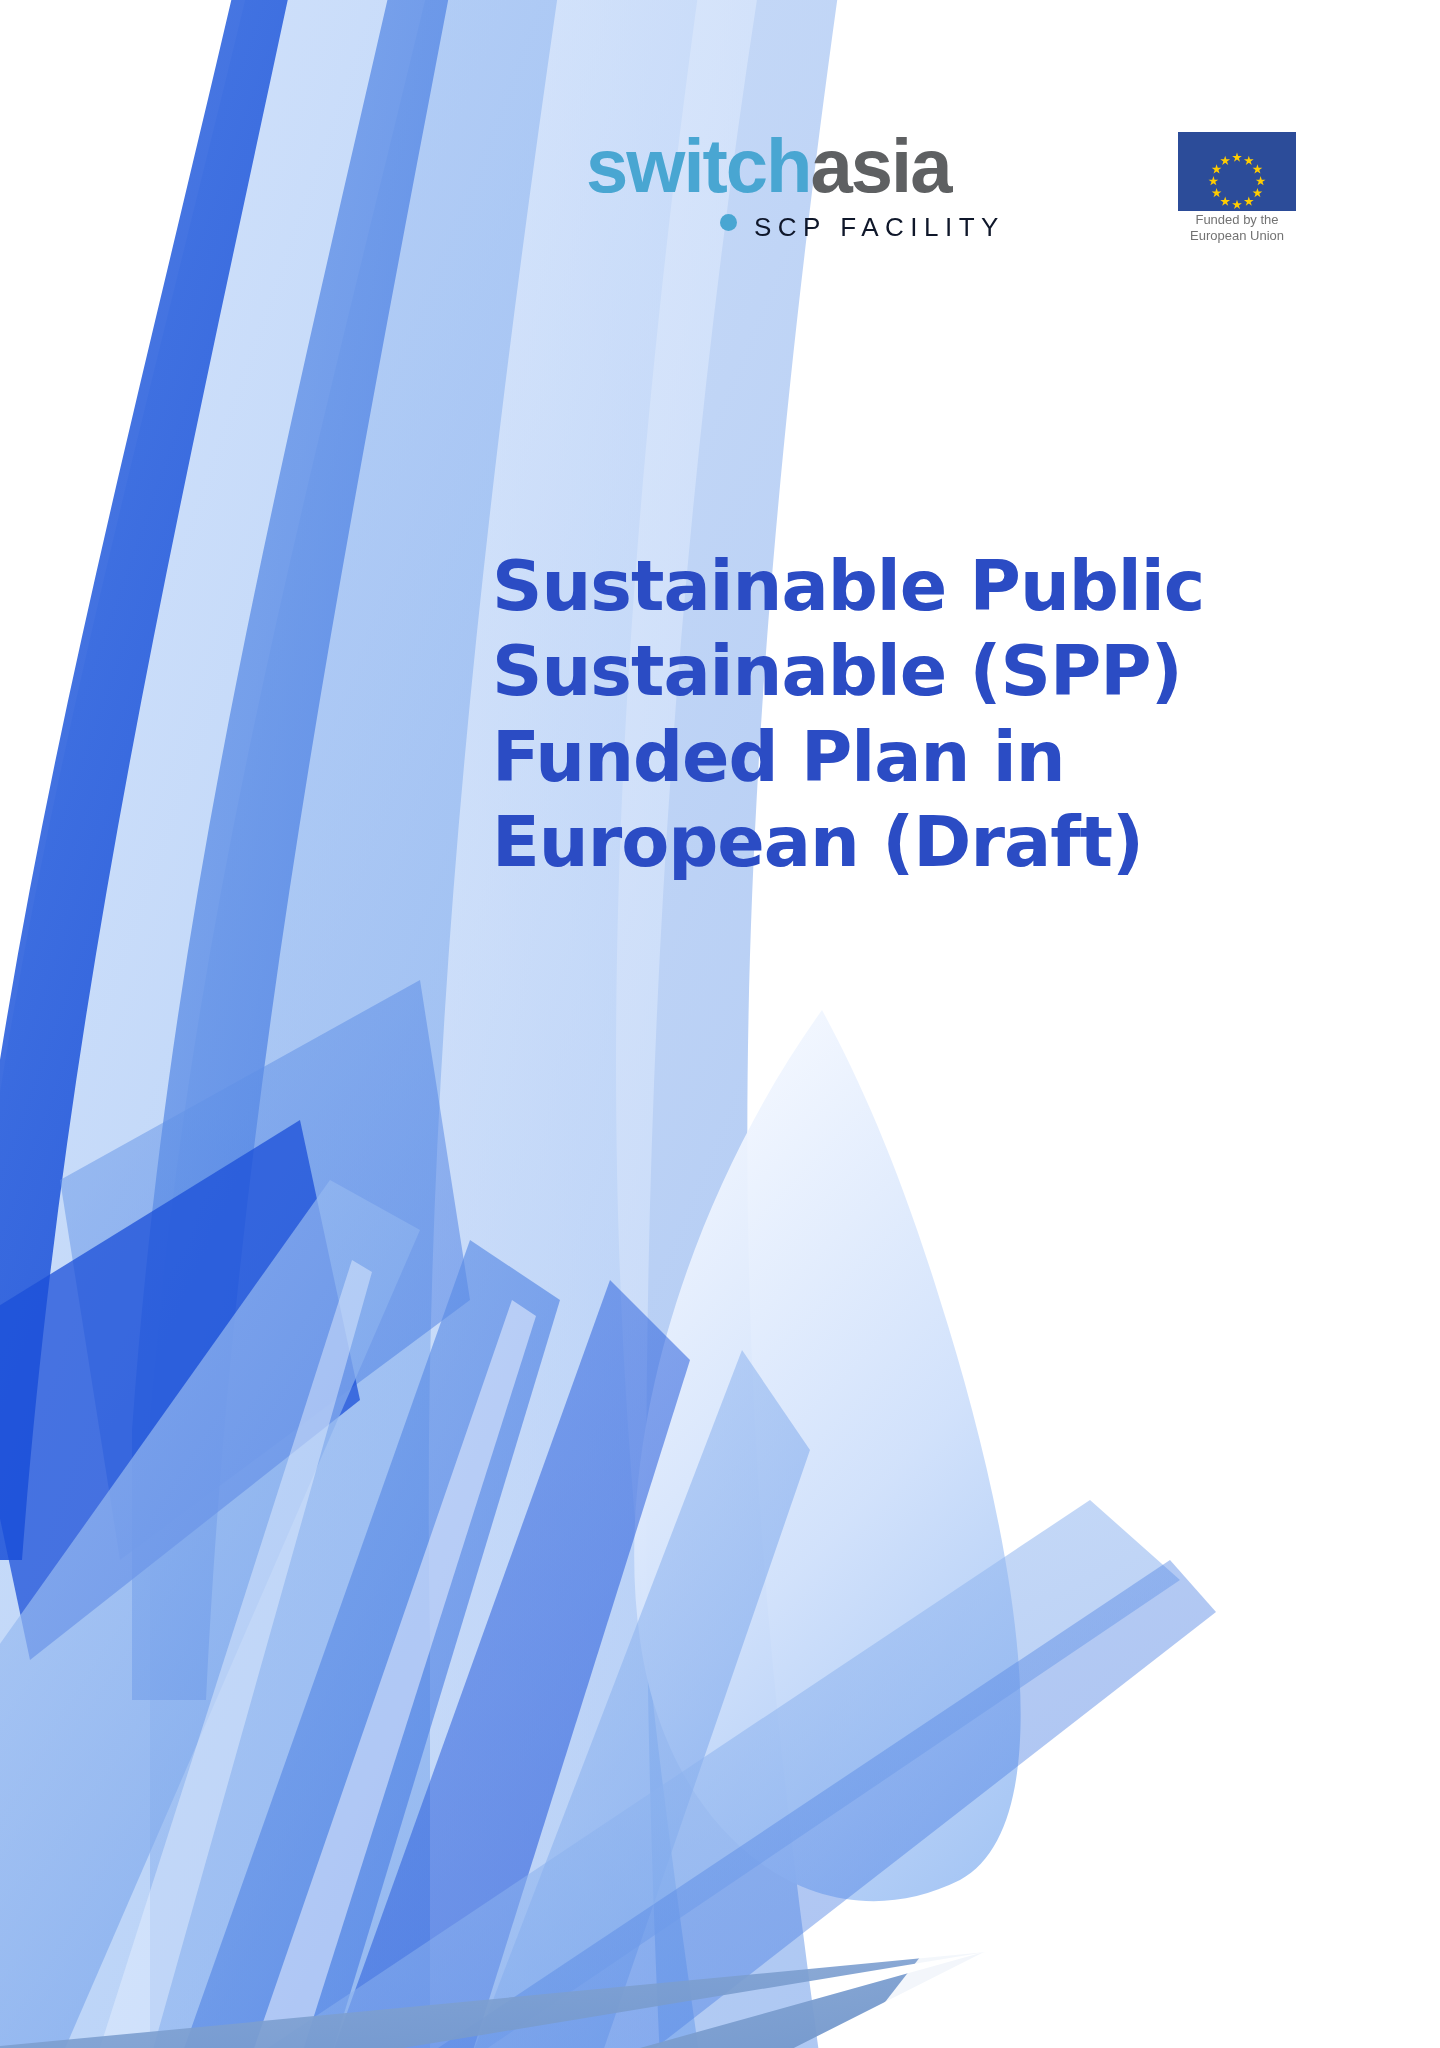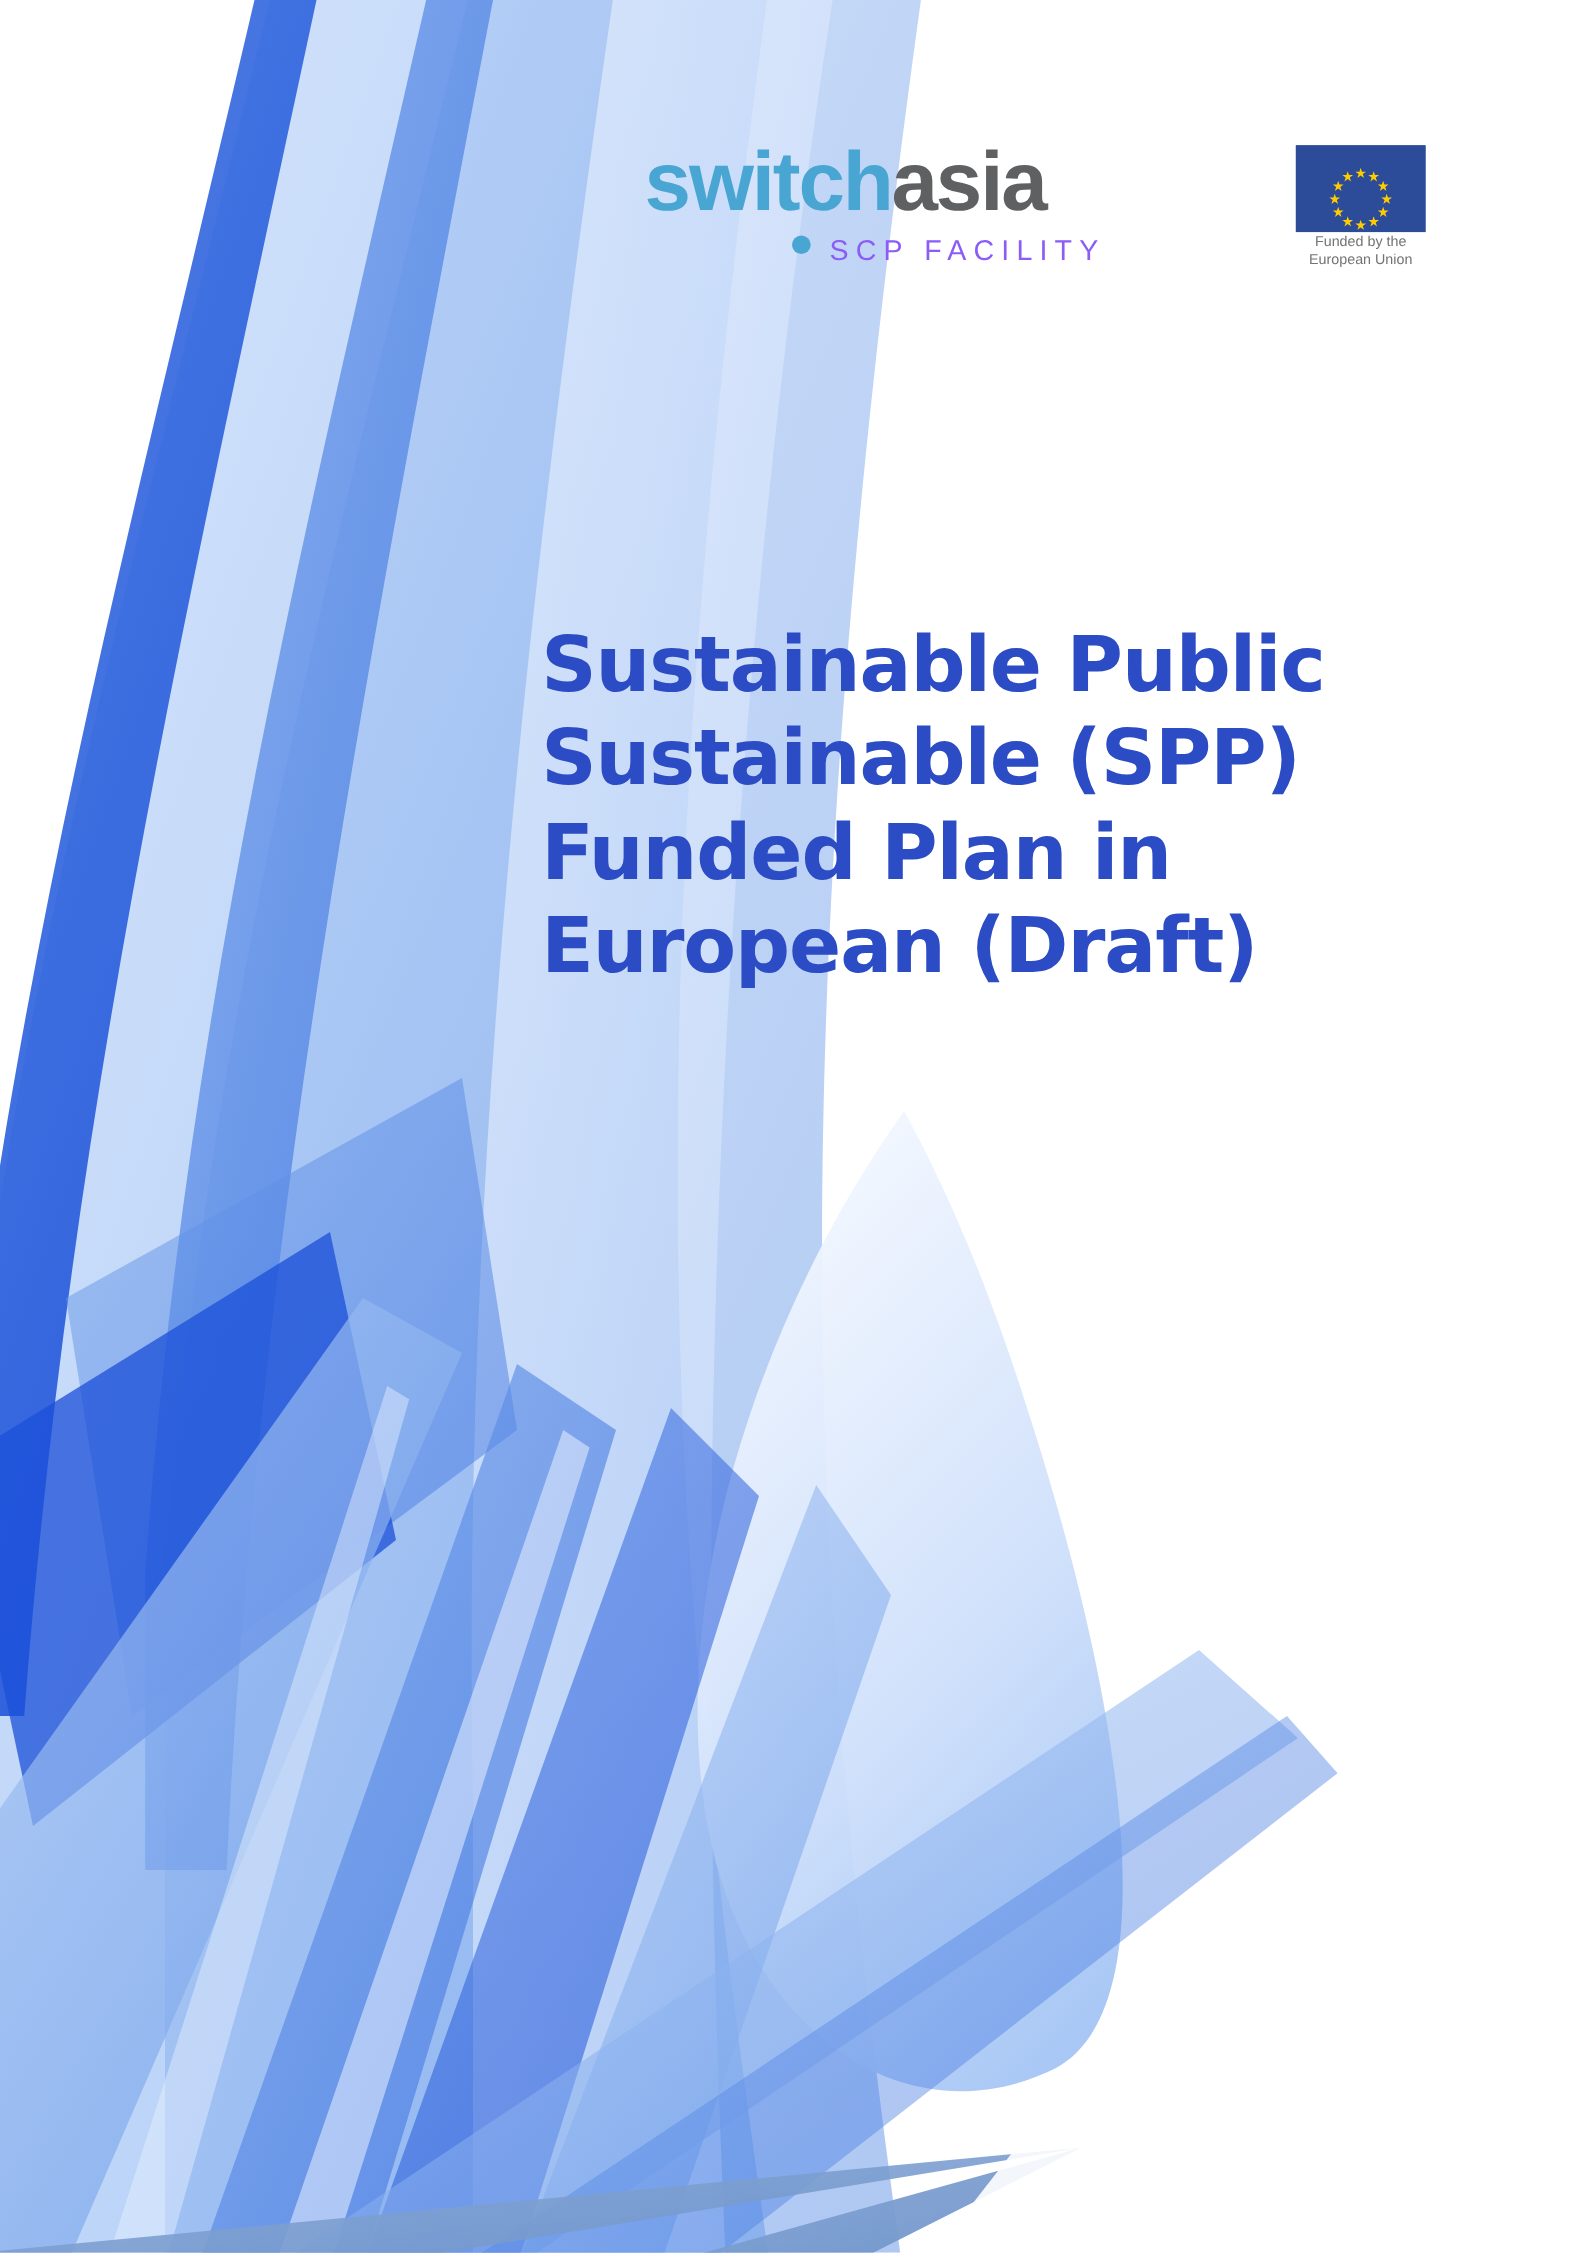--- a/index.html
+++ b/index.html
@@ -67,21 +67,21 @@
     background: #49a6d2;
   }
   .logo-subline {
     position: absolute;
     left: 168px;
     top: 84px;
     font-family: "Liberation Sans", sans-serif;
     font-size: 26px;
     font-weight: 400;
     letter-spacing: 6.5px;
-    color: #8b5cf6;
+    color: #0f172a;
     white-space: nowrap;
   }
 
   #eu-emblem {
     position: absolute;
     left: 1178px;
     top: 132px;
     width: 124px;
     height: 140px;
     text-align: center;
@@ -101,21 +101,20 @@
     white-space: pre-line;
     width: 118px;
   }
 
   
   #cover-title {
     position: absolute;
     left: 492px;
     top: 544px;
     width: 740px;
-    margin-top: 18px;
   }
   .title-line {
     font-family: "DejaVu Sans", sans-serif;
     font-size: 70px;
     font-weight: 700;
     line-height: 1.22;
     color: #2b4cc4;
     letter-spacing: -1px;
     white-space: nowrap;
   }

